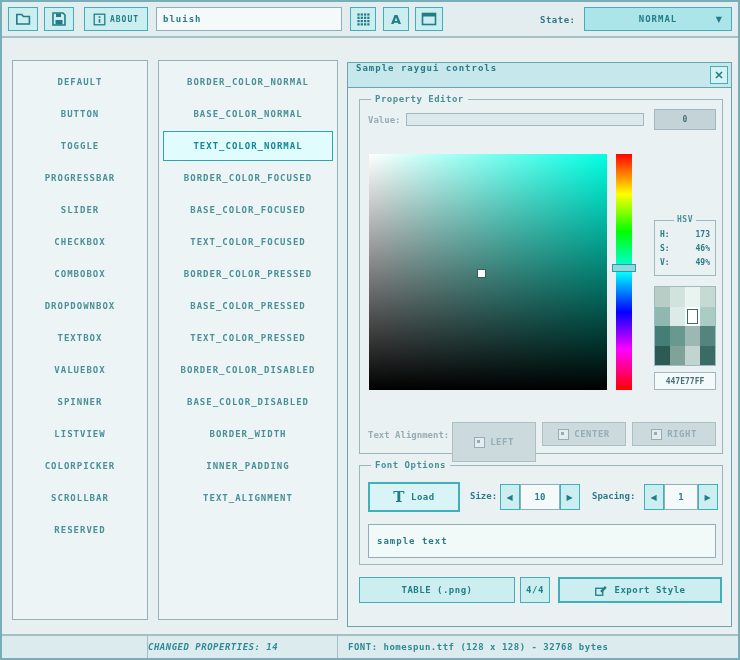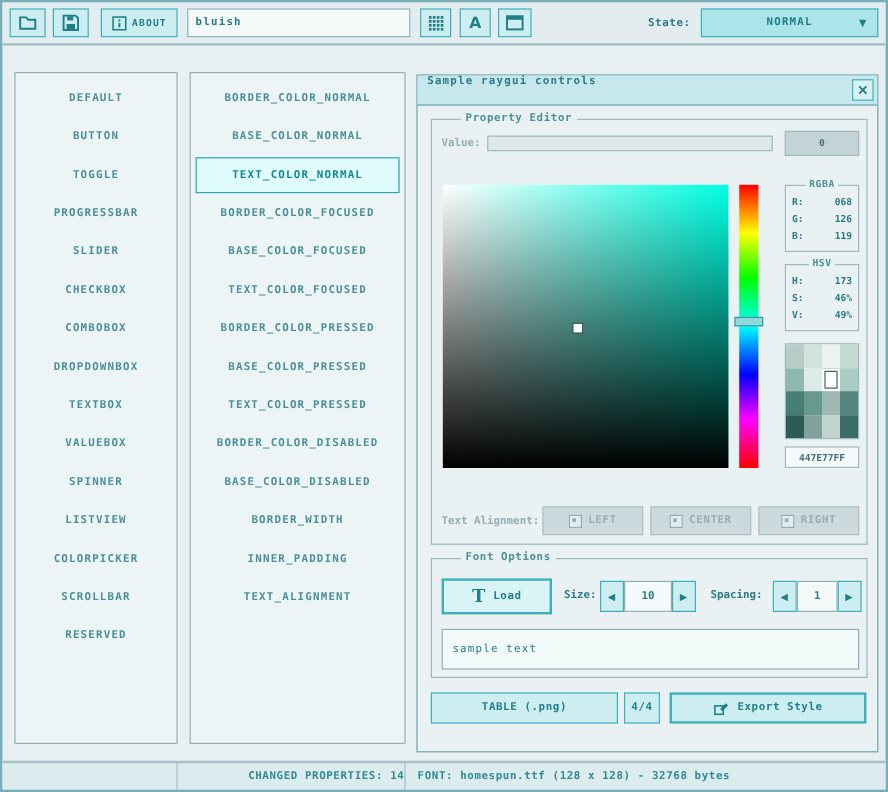--- a/index.html
+++ b/index.html
@@ -29,21 +29,21 @@
   
   .window{border:1px solid #6aa4ae;background:#eaf1f3;}
   .wtitle{position:absolute;left:0;top:0;right:0;height:24px;background:#c6e8ec;
           border-bottom:1px solid #6aa4ae;display:flex;align-items:flex-start;padding:0 8px;
           color:var(--text_dark);letter-spacing:1px;}
   .closebtn{position:absolute;right:3px;top:3px;width:18px;height:18px;box-sizing:border-box;
             border:1px solid var(--accent);background:#d8f2f4;display:flex;align-items:center;
             justify-content:center;color:var(--accent_dark);cursor:pointer;}
 
   .group{border:1px solid #9cb6be;}
-  .glabel{position:absolute;top:-6px;left:24px;background:#eaf1f3;padding:0 4px;color:var(--text);letter-spacing:0.5px;}
+  .glabel{position:absolute;top:-6px;left:11px;background:#eaf1f3;padding:0 4px;color:var(--text);letter-spacing:0.5px;}
 
   .dimlabel{color:var(--disabled_text);letter-spacing:0;}
   .pbar{border:1px solid #a0b8c0;background:#dde8eb;}
   .valbox{border:1px solid #a0b8c0;background:#c3d3d8;display:flex;align-items:center;
           justify-content:center;color:#46707a;font-size:8px;letter-spacing:0;}
 
   .gradient{background:linear-gradient(to top,#000 0%,rgba(0,0,0,0) 100%),
             linear-gradient(to right,#ffffff 0%,var(--picker_hue) 100%);cursor:crosshair;}
   .cursor{position:absolute;width:7px;height:7px;background:#ffffff;box-shadow:0 0 0 1px rgba(0,0,0,0.25);}
   .huebar{background:linear-gradient(to bottom,#ff0000 0%,#ffff00 17%,#00ff00 33%,
@@ -73,28 +73,28 @@
          border:1px solid var(--accent);background:#cdeef0;color:var(--accent_dark);
          letter-spacing:0.5px;cursor:pointer;}
   .loadbtn{border-width:2px;background:#d8f4f6;}
   .tglyph{font-family:"DejaVu Serif",serif;font-size:15px;line-height:15px;color:var(--accent_dark);}
   .spbtn{display:flex;align-items:center;justify-content:center;border:1px solid var(--accent);
          background:#cdeef0;color:var(--accent_dark);font-size:8px;cursor:pointer;
          font-family:"DejaVu Sans",sans-serif;}
   .spval{display:flex;align-items:center;justify-content:center;border:1px solid #8fb0b8;
          background:#f4fafa;color:var(--text_dark);letter-spacing:0;}
   .textbox{border:1px solid #8fb0b8;background:#f2f9f9;color:var(--text_dark);
-           font-family:inherit;font-weight:normal;font-size:9px;letter-spacing:1px;padding:0 8px;outline:none;}
+           font-family:inherit;font-weight:bold;font-size:9px;letter-spacing:1px;padding:0 8px;outline:none;}
 
   
   .statusbar{left:0;right:0;bottom:0;height:24px;border-top:2px solid #a3c0c7;background:#dcebee;
              display:flex;color:#2f8a94;letter-spacing:0.5px;}
   .scell{box-sizing:border-box;border-right:1px solid #a3c0c7;display:flex;align-items:center;}
   .scell.c1{width:146px;}
-  .scell.c2{width:190px;justify-content:flex-end;}
+  .scell.c2{width:190px;justify-content:flex-start;font-style:italic;}
   .scell.c3{flex:1;padding-left:10px;border-right:none;}
 </style>
 </head>
 <body>
 
 <div class="app">
 
   <div class="abs toolbar">
     <div class="abs tbtn" style="left:6px;top:5px;width:30px;height:24px">
       <svg width="16" height="16" viewBox="0 0 16 16">
@@ -206,35 +206,20 @@
       <div class="abs valbox" style="left:294px;top:9px;width:62px;height:21px">
         <span>0</span>
       </div>
 
       <div class="abs gradient" style="left:9px;top:54px;width:238px;height:236px">
         <div class="cursor" style="left:46%;top:49%"></div>
       </div>
       <div class="abs huebar" style="left:256px;top:54px;width:16px;height:236px"></div>
       <div class="abs huehandle" style="left:252px;top:164px;width:24px;height:8px"></div>
 
-      <div class="abs mini" style="left:294px;top:54px;width:62px;height:56px">
-        <span class="mlabel">RGBA</span>
-        <div class="mrow">
-            <span>R:</span>
-            <span>068</span>
-          </div>
-        <div class="mrow">
-            <span>G:</span>
-            <span>126</span>
-          </div>
-        <div class="mrow">
-            <span>B:</span>
-            <span>119</span>
-          </div>
-      </div>
 
       <div class="abs mini" style="left:294px;top:120px;width:62px;height:56px">
         <span class="mlabel">HSV</span>
         <div class="mrow">
             <span>H:</span>
             <span>173</span>
           </div>
         <div class="mrow">
             <span>S:</span>
             <span>46%</span>
@@ -262,21 +247,21 @@
         <div class="sw" style="background: rgb(127, 162, 155);"></div>
         <div class="sw" style="background: rgb(194, 212, 207);"></div>
         <div class="sw" style="background: rgb(58, 107, 101);"></div>
       </div>
 
       <div class="abs hexbox" style="left:294px;top:272px;width:62px;height:18px">
         <span>447E77FF</span>
       </div>
 
       <span class="abs dimlabel" style="left:8px;top:330px">Text Alignment:</span>
-      <div class="abs albtn" style="left:92px;top:322px;width:84px;height:24px">
+      <div class="abs albtn" style="left:92px;top:322px;width:84px;height:40px">
         <span class="alicon"></span>
         <span>LEFT</span>
       </div>
       <div class="abs albtn" style="left:182px;top:322px;width:84px;height:24px">
         <span class="alicon"></span>
         <span>CENTER</span>
       </div>
       <div class="abs albtn" style="left:272px;top:322px;width:84px;height:24px">
         <span class="alicon"></span>
         <span>RIGHT</span>

